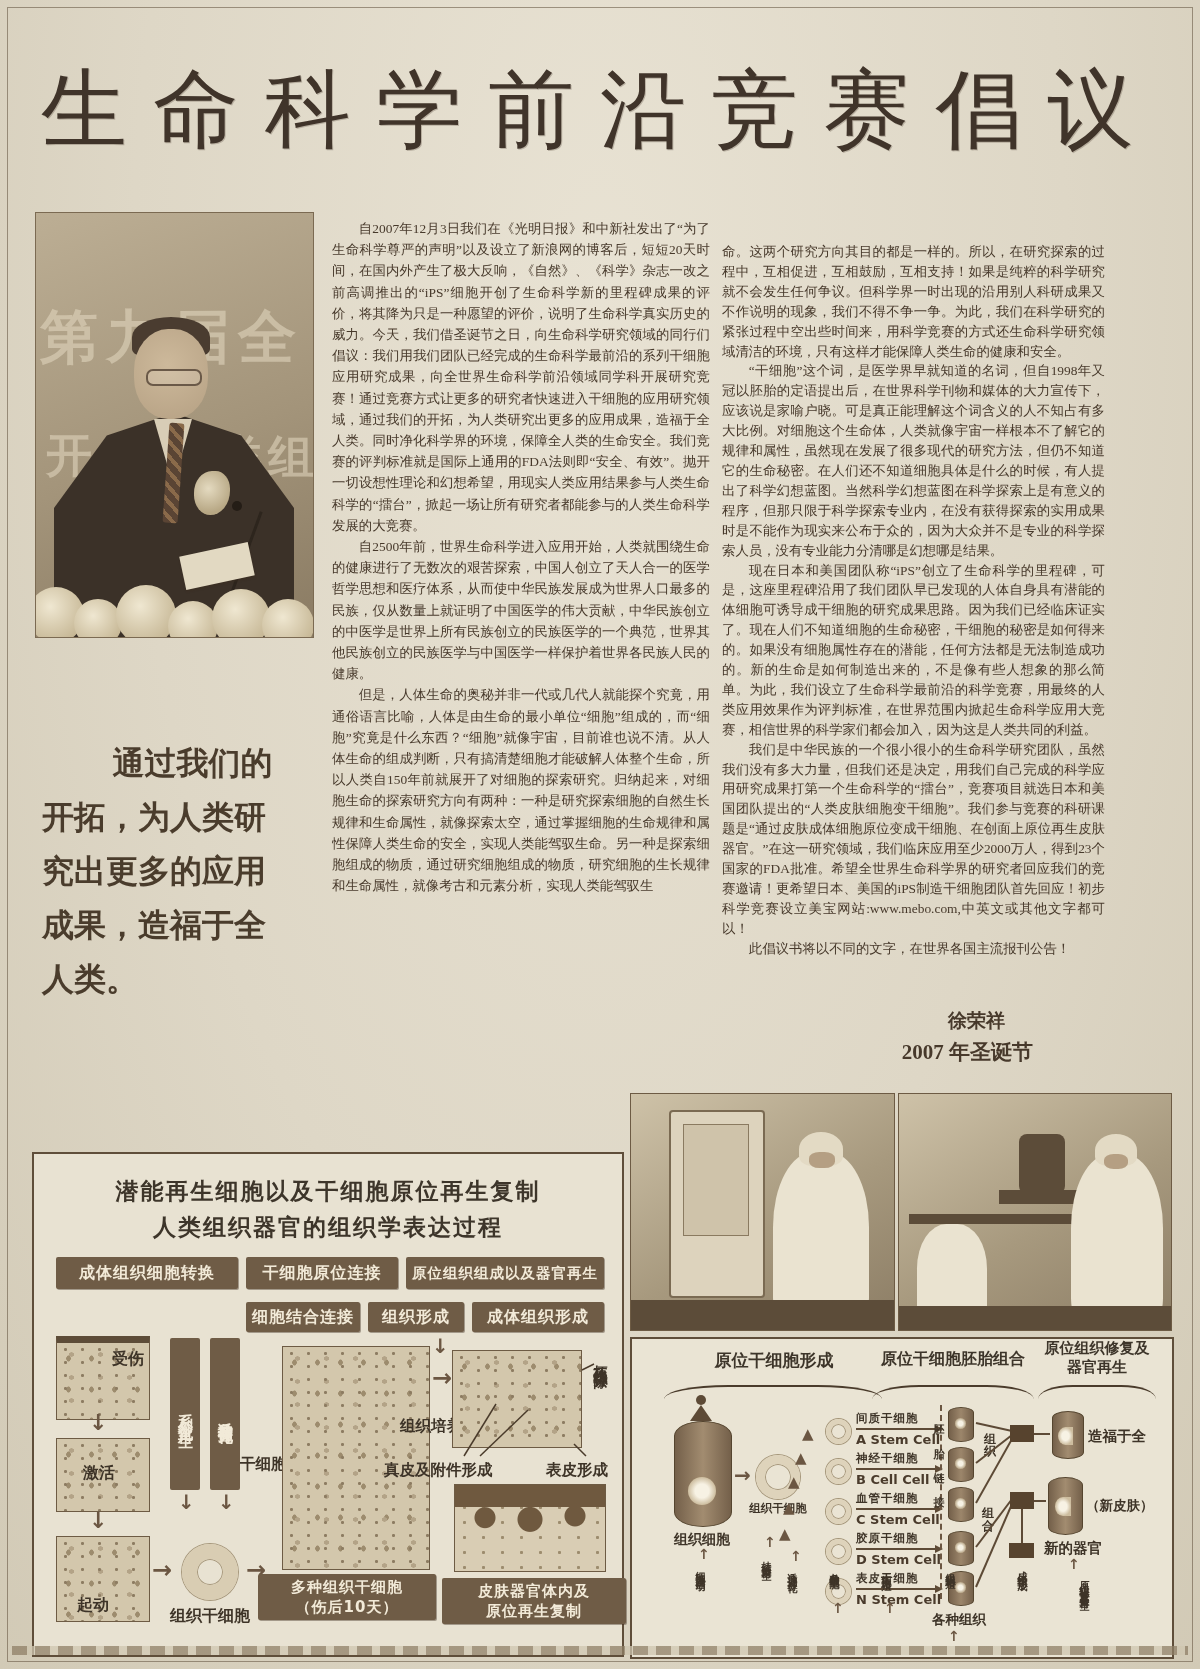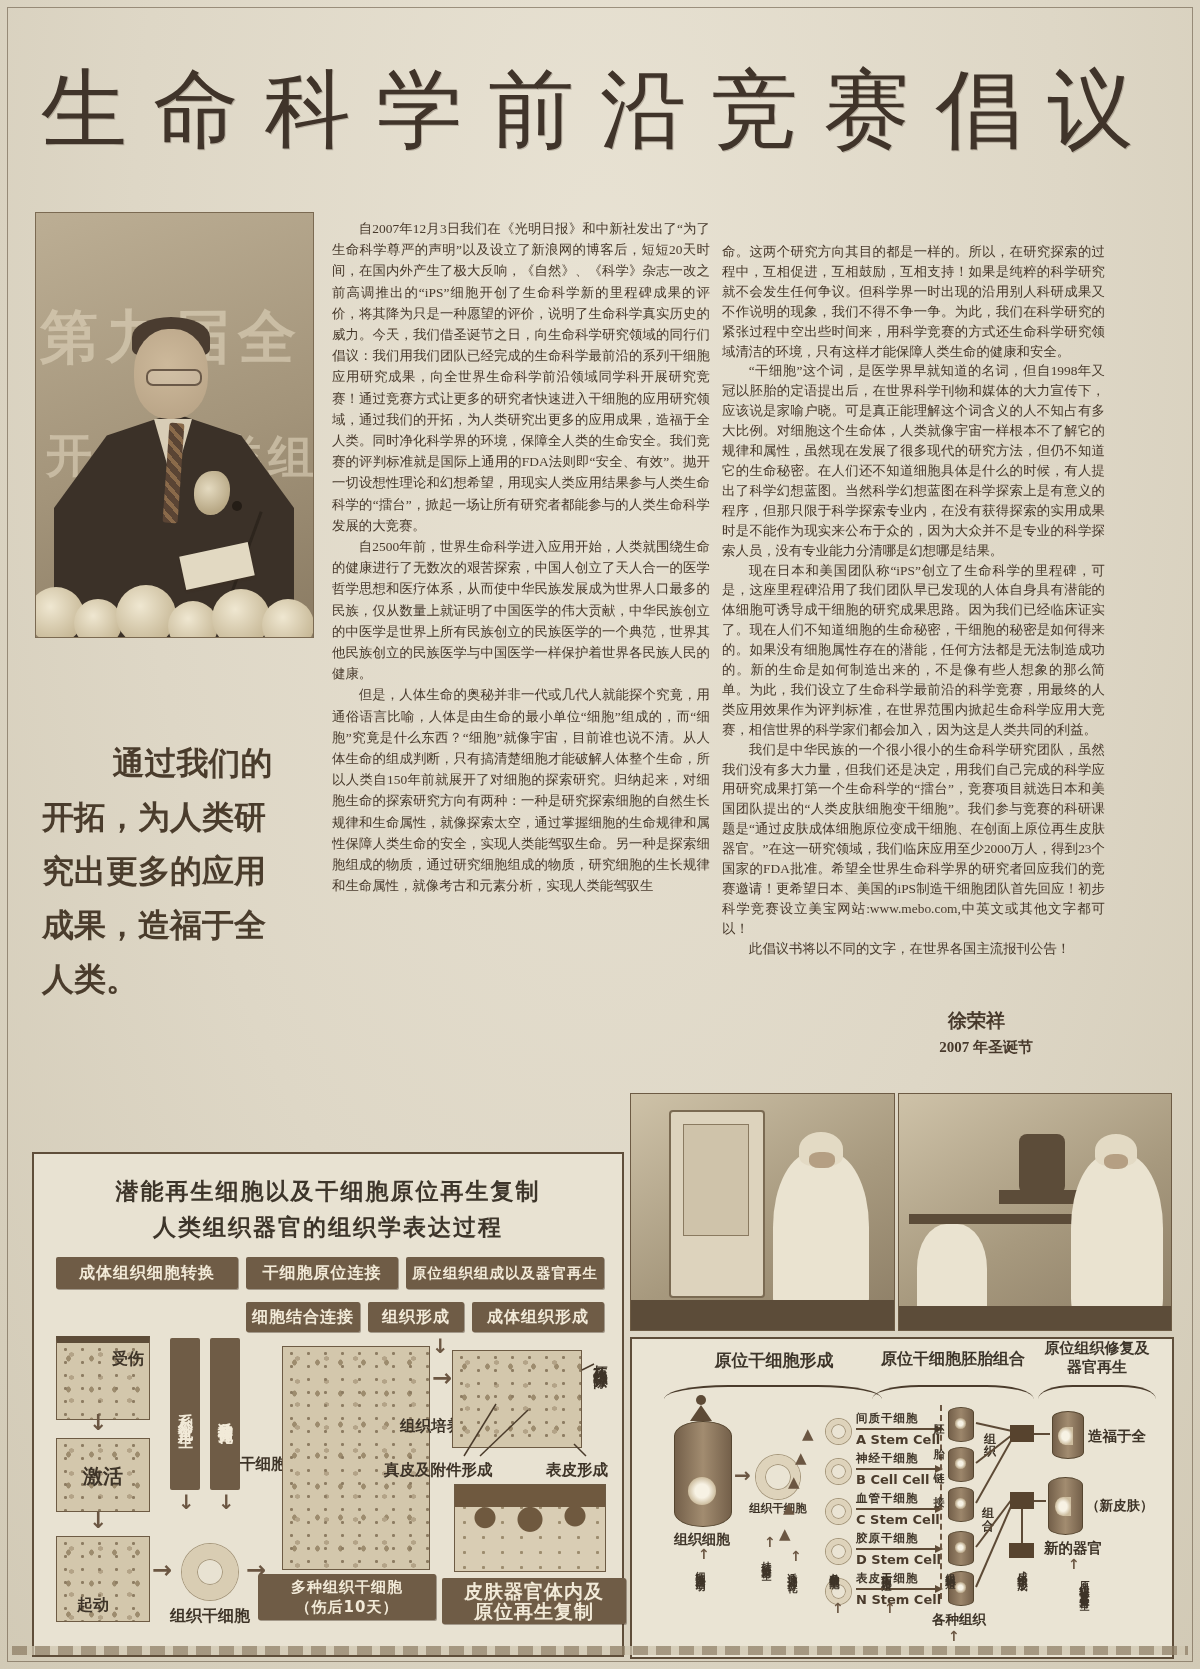--- a/index.html
+++ b/index.html
@@ -128,41 +128,41 @@
   <div id="col2" class="abs col">
     <p class="noind">命。这两个研究方向其目的都是一样的。所以，在研究探索的过程中，互相促进，互相鼓励，互相支持！如果是纯粹的科学研究就不会发生任何争议。但科学界一时出现的沿用别人科研成果又不作说明的现象，我们不得不争一争。为此，我们在科学研究的紧张过程中空出些时间来，用科学竞赛的方式还生命科学研究领域清洁的环境，只有这样才能保障人类生命的健康和安全。</p>
     <p>“干细胞”这个词，是医学界早就知道的名词，但自1998年又冠以胚胎的定语提出后，在世界科学刊物和媒体的大力宣传下，应该说是家喻户晓。可是真正能理解这个词含义的人不知占有多大比例。对细胞这个生命体，人类就像宇宙一样根本不了解它的规律和属性，虽然现在发展了很多现代的研究方法，但仍不知道它的生命秘密。在人们还不知道细胞具体是什么的时候，有人提出了科学幻想蓝图。当然科学幻想蓝图在科学探索上是有意义的程序，但那只限于科学探索专业内，在没有获得探索的实用成果时是不能作为现实来公布于众的，因为大众并不是专业的科学探索人员，没有专业能力分清哪是幻想哪是结果。</p>
     <p>现在日本和美国团队称“iPS”创立了生命科学的里程碑，可是，这座里程碑沿用了我们团队早已发现的人体自身具有潜能的体细胞可诱导成干细胞的研究成果思路。因为我们已经临床证实了。现在人们不知道细胞的生命秘密，干细胞的秘密是如何得来的。如果没有细胞属性存在的潜能，任何方法都是无法制造成功的。新的生命是如何制造出来的，不是像有些人想象的那么简单。为此，我们设立了生命科学最前沿的科学竞赛，用最终的人类应用效果作为评判标准，在世界范围内掀起生命科学应用大竞赛，相信世界的科学家们都会加入，因为这是人类共同的利益。</p>
     <p>我们是中华民族的一个很小很小的生命科学研究团队，虽然我们没有多大力量，但我们还是决定，用我们自己完成的科学应用研究成果打第一个生命科学的“擂台”，竞赛项目就选日本和美国团队提出的“人类皮肤细胞变干细胞”。我们参与竞赛的科研课题是“通过皮肤成体细胞原位变成干细胞、在创面上原位再生皮肤器官。”在这一研究领域，我们临床应用至少2000万人，得到23个国家的FDA批准。希望全世界生命科学界的研究者回应我们的竞赛邀请！更希望日本、美国的iPS制造干细胞团队首先回应！初步科学竞赛设立美宝网站:www.mebo.com,中英文或其他文字都可以！</p>
     <p>此倡议书将以不同的文字，在世界各国主流报刊公告！</p>
   </div>
   <div class="abs sig" style="left:722px;top:1008px;width:383px;padding-right:0;font-size:19px;">
     <span style="padding-right:100px;display:inline-block;">徐荣祥</span>
   </div>
-  <div class="abs sig" style="left:722px;top:1038px;width:383px;font-size:15px;text-align:right;">
+  <div class="abs sig" style="left:722px;top:1038px;width:383px;font-size:21px;text-align:right;">
     <span style="padding-right:72px;display:inline-block;">2007 年圣诞节</span>
   </div>
 
   <div class="abs dbox">
     <div class="abs dt" style="top:22px;">潜能再生细胞以及干细胞原位再生复制</div>
     <div class="abs dt" style="top:58px;">人类组织器官的组织学表达过程</div>
 
     <div class="abs box" style="left:22px;top:103px;width:182px;height:32px;">成体组织细胞转换</div>
     <div class="abs box" style="left:212px;top:103px;width:152px;height:32px;">干细胞原位连接</div>
     <div class="abs box" style="left:372px;top:103px;width:198px;height:32px;font-size:14.5px;">原位组织组成以及器官再生</div>
     <div class="abs box" style="left:212px;top:148px;width:114px;height:30px;">细胞结合连接</div>
     <div class="abs box" style="left:334px;top:148px;width:96px;height:30px;">组织形成</div>
     <div class="abs box" style="left:438px;top:148px;width:132px;height:30px;">成体组织形成</div>
 
     <div class="abs histo" style="left:22px;top:182px;width:92px;height:76px;border-top:7px solid #5d4c38;">
       <span class="lbl abs" style="right:5px;top:6px;font-size:16px;">受伤</span>
     </div>
     <div class="abs arr" style="left:55px;top:258px;font-size:22px;">↓</div>
     <div class="abs histo" style="left:22px;top:284px;width:92px;height:72px;">
-      <span class="lbl abs" style="left:26px;top:24px;font-size:20px;">激活</span>
+      <span class="lbl abs" style="left:26px;top:24px;font-size:16px;">激活</span>
     </div>
     <div class="abs arr" style="left:55px;top:356px;font-size:22px;">↓</div>
     <div class="abs histo" style="left:22px;top:382px;width:92px;height:84px;">
       <span class="lbl abs" style="left:20px;bottom:5px;font-size:16px;">起动</span>
     </div>
 
     <div class="abs vbar" style="left:136px;top:184px;width:30px;height:152px;">系列分化再生</div>
     <div class="abs vbar" style="left:176px;top:184px;width:30px;height:152px;letter-spacing:1px;">诱导与调控分化</div>
     <div class="abs arr" style="left:144px;top:338px;font-size:20px;">↓</div>
     <div class="abs arr" style="left:184px;top:338px;font-size:20px;">↓</div>
@@ -196,21 +196,21 @@
       <line x1="548" y1="216" x2="560" y2="210" stroke="#4a3b2b" stroke-width="1.5"></line>
       <line x1="540" y1="290" x2="552" y2="302" stroke="#4a3b2b" stroke-width="1.5"></line>
     </svg>
 
     <div class="abs" style="left:420px;top:330px;width:150px;height:86px;border:1px solid #6d5b44;background:
       linear-gradient(180deg,#6f593f 0 26%,rgba(0,0,0,0) 26%),
       radial-gradient(circle at 20% 38%,#6f593f 10px,rgba(0,0,0,0) 11px),
       radial-gradient(circle at 50% 40%,#6f593f 12px,rgba(0,0,0,0) 13px),
       radial-gradient(circle at 80% 36%,#6f593f 10px,rgba(0,0,0,0) 11px),
       radial-gradient(#9d8c6e 1.5px,rgba(0,0,0,0) 2px);background-color:#d9cdb4;background-size:auto,auto,auto,auto,19px 15px;"></div>
-    <div class="abs box" style="left:408px;top:424px;width:184px;height:46px;flex-direction:column;font-size:19px;line-height:20px;">
+    <div class="abs box" style="left:408px;top:424px;width:184px;height:46px;flex-direction:column;font-size:15px;line-height:20px;">
       <span>皮肤器官体内及</span>
       <span>原位再生复制</span>
     </div>
   </div>
 
   <div class="abs lab" style="left:630px;top:1093px;width:263px;height:236px;">
     <div class="abs inc" style="left:38px;top:16px;width:92px;height:184px;"></div>
     <div class="abs" style="left:52px;top:30px;width:64px;height:110px;border:1px solid #8a7a60;background:#cfc3aa;"></div>
     <div class="abs fig" style="left:142px;top:58px;width:96px;height:178px;"></div>
     <div class="abs cap" style="left:168px;top:38px;width:44px;height:34px;"></div>

